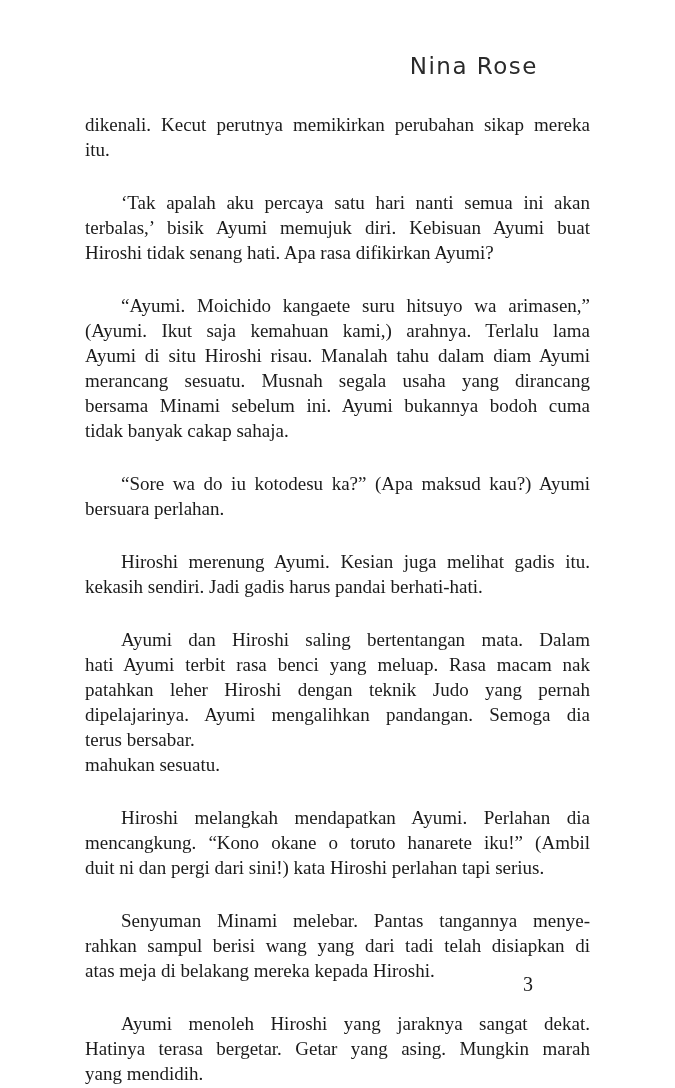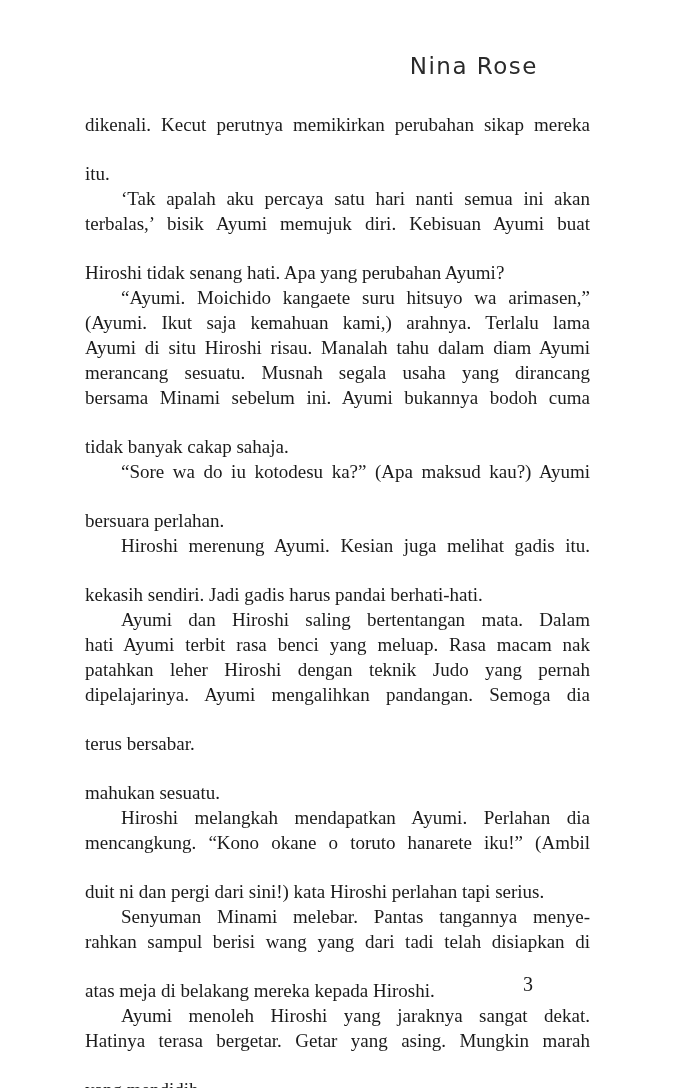--- a/index.html
+++ b/index.html
@@ -32,24 +32,23 @@
     line-height: 25px;
   }
   .paragraph { margin: 0; }
   .line {
     text-align: justify;
     text-align-last: justify;
     -moz-text-align-last: justify;
   }
   .line.last {
     text-align-last: left;
-    margin-top: 24px;
     -moz-text-align-last: left;
   }
-  .line.first-indent { padding-left: 36px; }
+  .line.first-indent { padding-left: 36px; margin-top: 28px; }
   .italic { }
   .page-number {
     position: absolute;
     top: 973px;
     right: 91px;
     font-size: 20px;
     color: #1b1b1b;
   }
 </style>
 </head>
@@ -59,21 +58,21 @@
   <div class="running-header">Nina Rose</div>
 
   <div class="body-text">
       <div class="paragraph">
         <div class="line"><span>dikenali. Kecut perutnya memikirkan perubahan sikap mereka</span></div>
         <div class="line last"><span>itu.</span></div>
       </div>
       <div class="paragraph">
         <div class="line first-indent"><span>‘Tak apalah aku percaya satu hari nanti semua ini akan</span></div>
         <div class="line"><span>terbalas,’ bisik Ayumi memujuk diri. Kebisuan Ayumi buat</span></div>
-        <div class="line last"><span>Hiroshi tidak senang hati. Apa yang perubahan Ayumi?</span></div>
+        <div class="line last"><span>Hiroshi tidak senang hati. Apa rasa difikirkan Ayumi?</span></div>
       </div>
       <div class="paragraph">
         <div class="line first-indent"><span class="italic">“Ayumi. Moichido kangaete suru hitsuyo wa arimasen,”</span></div>
         <div class="line"><span>(Ayumi. Ikut saja kemahuan kami,) arahnya. Terlalu lama</span></div>
         <div class="line"><span>Ayumi di situ Hiroshi risau. Manalah tahu dalam diam Ayumi</span></div>
         <div class="line"><span>merancang sesuatu. Musnah segala usaha yang dirancang</span></div>
         <div class="line"><span>bersama Minami sebelum ini. Ayumi bukannya bodoh cuma</span></div>
         <div class="line last"><span>tidak banyak cakap sahaja.</span></div>
       </div>
       <div class="paragraph">

